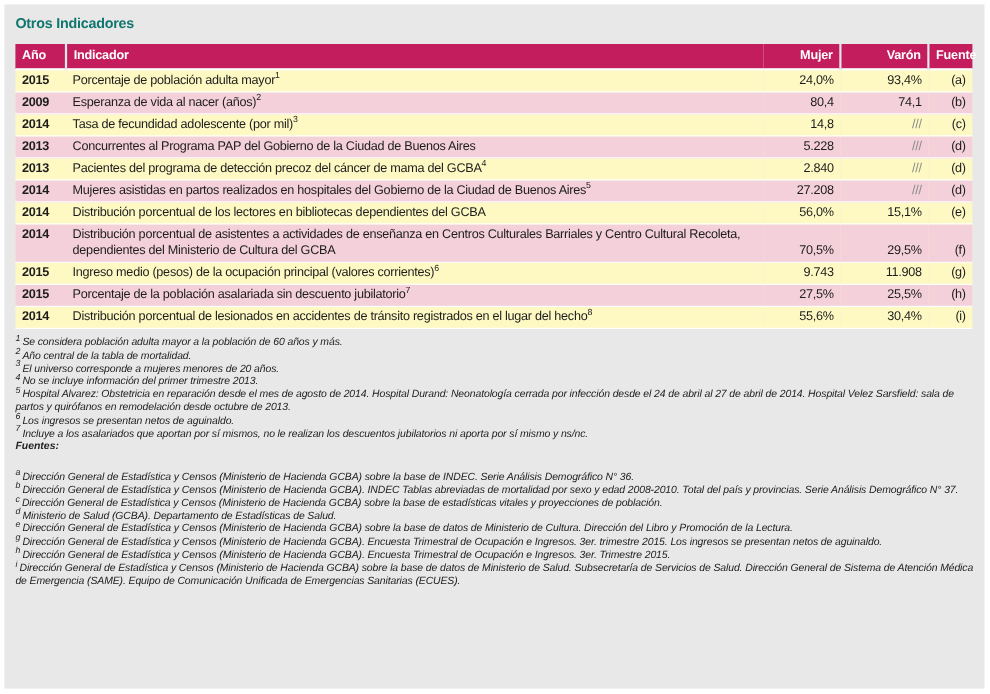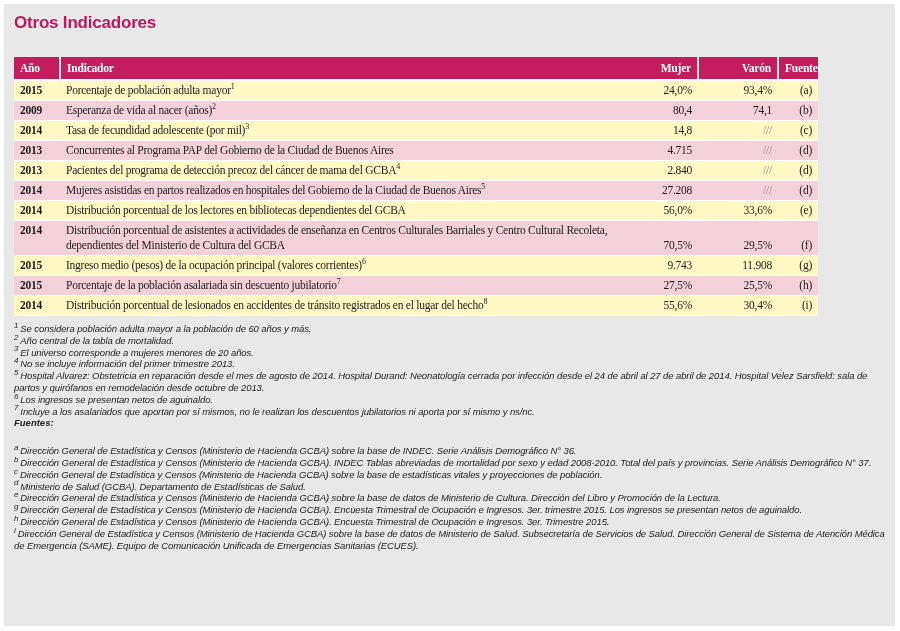--- a/index.html
+++ b/index.html
@@ -9,32 +9,31 @@
     font-family: "Liberation Sans", sans-serif;
     overflow: hidden;
   }
   .panel {
     position: absolute;
     left: 4px; top: 4px;
     width: 891px; height: 622px;
     background: #e8e8e8;
   }
   .title {
-    color: #be185d;
-    font-size: 17px;
+    color: #0f766e;
+    font-size: 13px;
     font-weight: bold;
     letter-spacing: -0.2px;
     padding: 9px 0 8px 10px;
   }
   table.indicators {
     border-collapse: collapse;
     table-layout: fixed;
-    width: 804px;
-    margin: 16px 0 0 10px;
-    font-family: Liberation Serif, serif;
+    width: 870px;
+    margin: 4px 0 0 10px;
   }
   col.c-year   { width: 46px; }
   col.c-mujer  { width: 70px; }
   col.c-varon  { width: 80px; }
   col.c-fuente { width: 40px; }
   thead th {
     background: #c31d5d;
     color: #ffffff;
     font-size: 11.5px;
     font-weight: bold;
@@ -124,21 +123,21 @@
         <tr class="data-row">
     <td class="year">2014</td>
     <td class="ind">Tasa de fecundidad adolescente (por mil)<sup>3</sup></td>
     <td class="num female">14,8</td>
     <td class="num male null-val">///</td>
     <td class="src">(c)</td>
   </tr>
         <tr class="data-row">
     <td class="year">2013</td>
     <td class="ind">Concurrentes al Programa PAP del Gobierno de la Ciudad de Buenos Aires</td>
-    <td class="num female">4.715</td>
+    <td class="num female">5.228</td>
     <td class="num male null-val">///</td>
     <td class="src">(d)</td>
   </tr>
         <tr class="data-row">
     <td class="year">2013</td>
     <td class="ind">Pacientes del programa de detección precoz del cáncer de mama del GCBA<sup>4</sup></td>
     <td class="num female">2.840</td>
     <td class="num male null-val">///</td>
     <td class="src">(d)</td>
   </tr>
@@ -146,21 +145,21 @@
     <td class="year">2014</td>
     <td class="ind">Mujeres asistidas en partos realizados en hospitales del Gobierno de la Ciudad de Buenos Aires<sup>5</sup></td>
     <td class="num female">27.208</td>
     <td class="num male null-val">///</td>
     <td class="src">(d)</td>
   </tr>
         <tr class="data-row">
     <td class="year">2014</td>
     <td class="ind">Distribución porcentual de los lectores en bibliotecas dependientes del GCBA</td>
     <td class="num female">56,0%</td>
-    <td class="num male">33,6%</td>
+    <td class="num male">15,1%</td>
     <td class="src">(e)</td>
   </tr>
         <tr class="data-row">
     <td class="year">2014</td>
     <td class="ind">Distribución porcentual de asistentes a actividades de enseñanza en Centros Culturales Barriales y Centro Cultural Recoleta, dependientes del Ministerio de Cultura del GCBA</td>
     <td class="num female">70,5%</td>
     <td class="num male">29,5%</td>
     <td class="src">(f)</td>
   </tr>
         <tr class="data-row">

